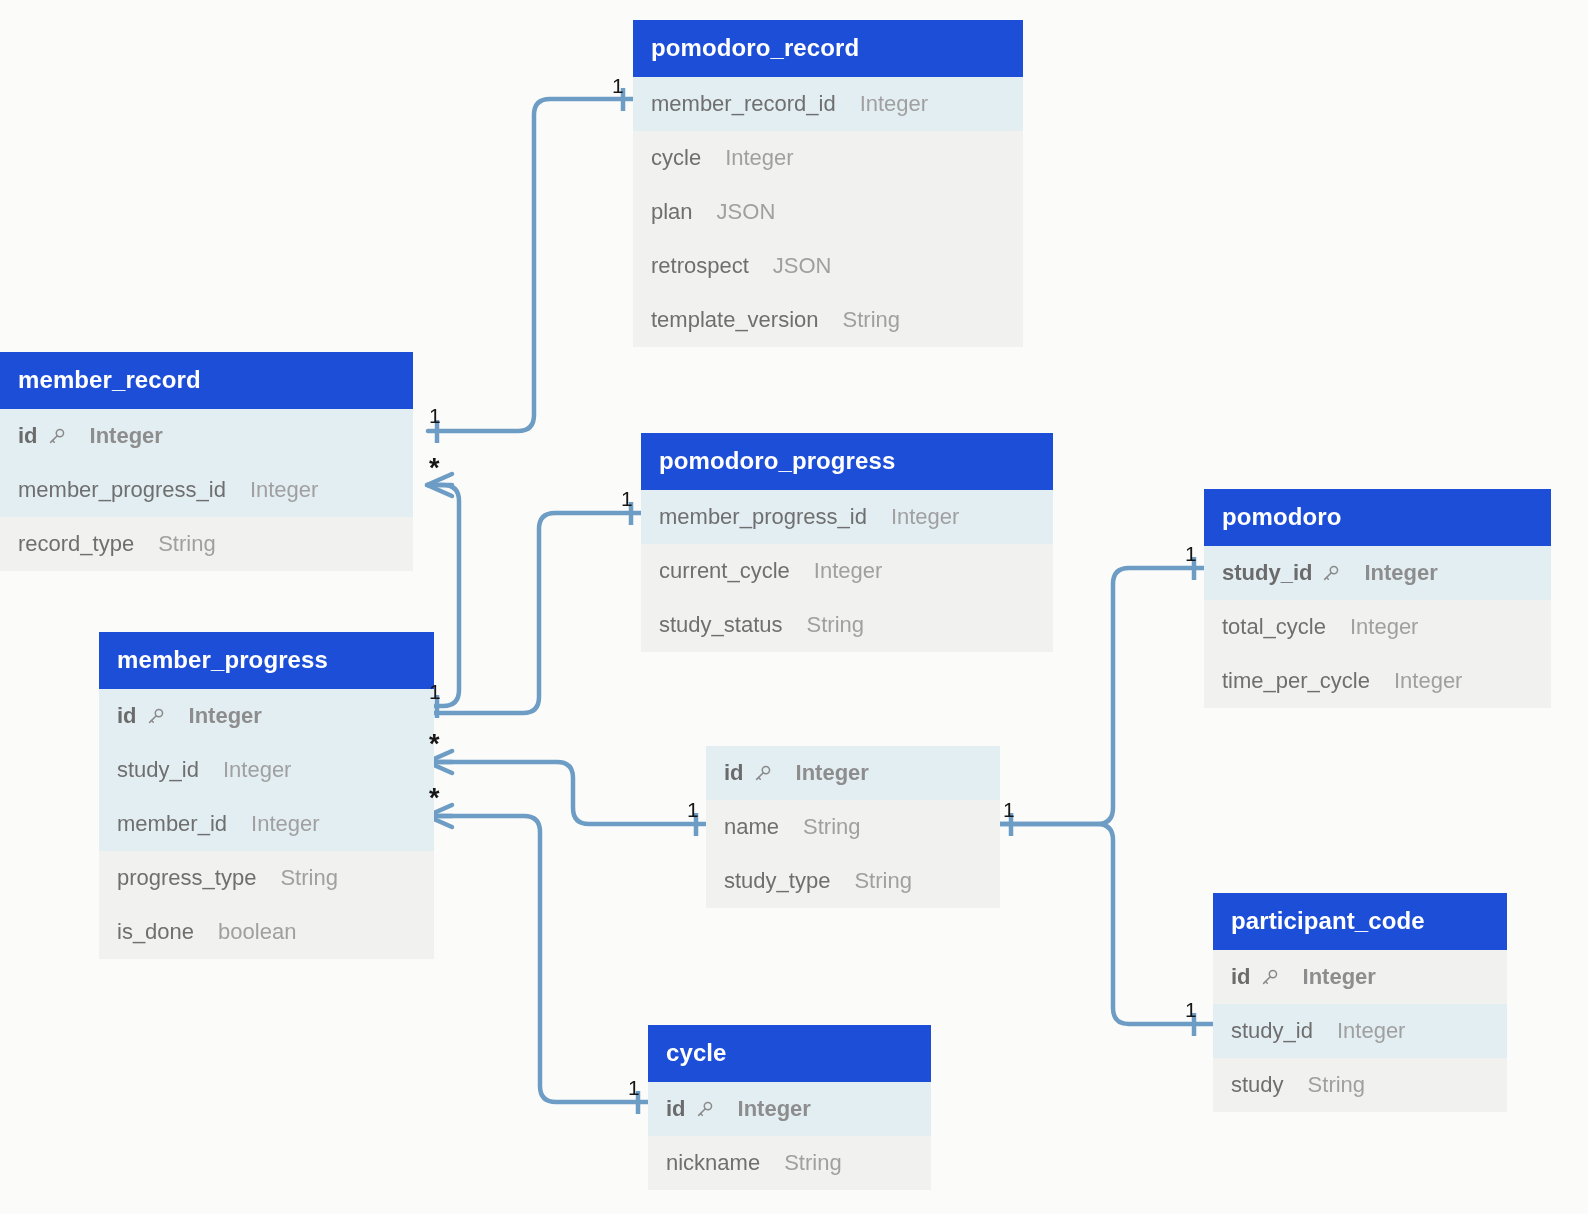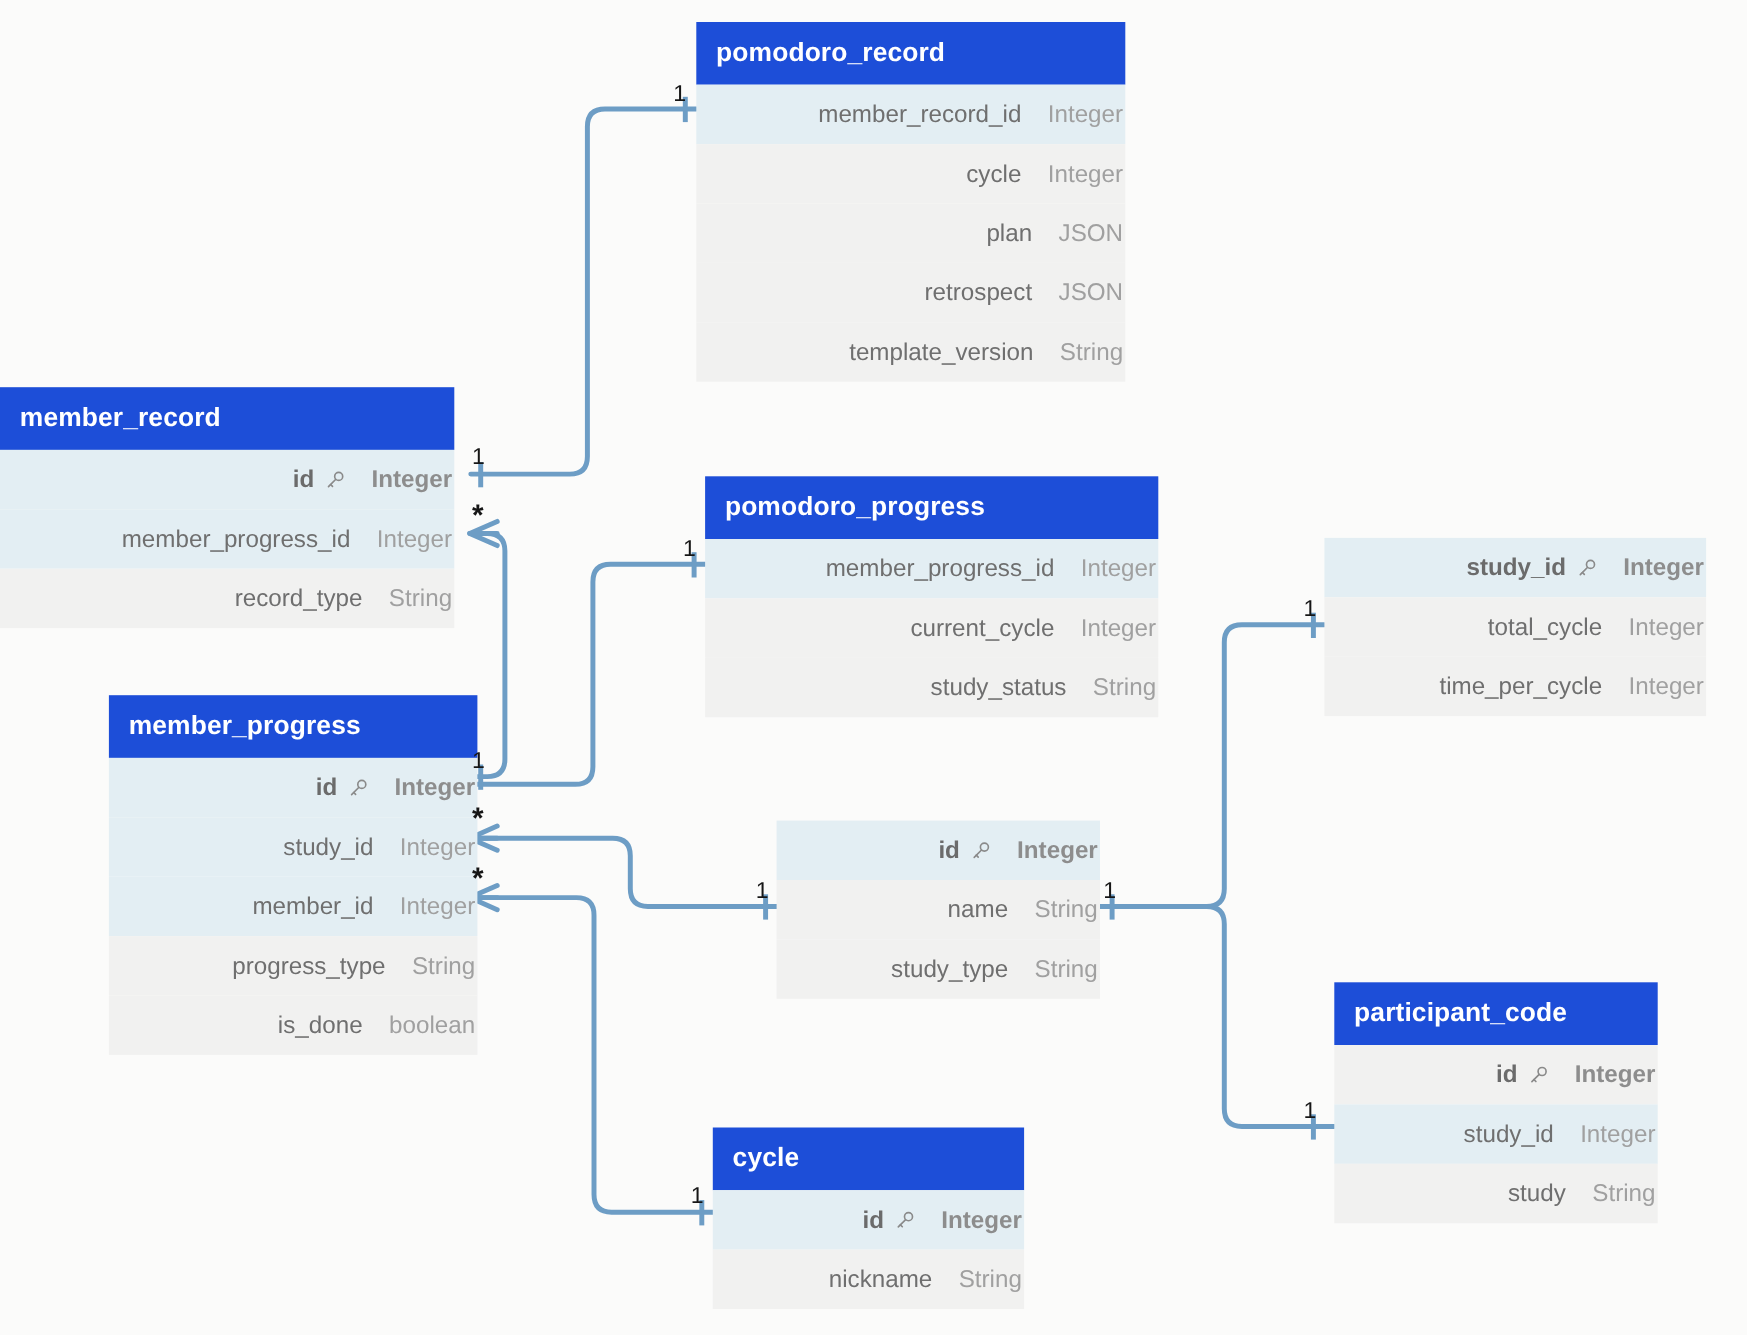--- a/index.html
+++ b/index.html
@@ -41,22 +41,22 @@
     font-weight: bold;
     font-size: 24px;
     line-height: 1;
     padding: 16px 18px 17px 18px;
     letter-spacing: 0.1px;
     white-space: nowrap;
   }
   .attr-row {
     display: flex;
     align-items: center;
-    justify-content: flex-end;
-    padding: 0 2px;
+    justify-content: flex-start;
+    padding: 0 18px;
     height: 54px;
     box-sizing: border-box;
     background: #f1f1f0;
     font-size: 22px;
     color: #7b7b7b;
     white-space: nowrap;
   }
   .attr-row.hl {
     background: #e3eef3;
   }
@@ -242,20 +242,21 @@
           <div class="attr-type">Integer</div>
         </div>
         <div class="attr-row">
           <div class="attr-name">
             <span>study_status</span>
           </div>
           <div class="attr-type">String</div>
         </div>
       </div>
       <div class="entity" style="left: 1204px; top: 489px; width: 347px;">
+        <div class="entity-header">pomodoro</div>
         <div class="attr-row hl pk">
           <div class="attr-name">
             <span>study_id</span>
             <span class="key-icon">
               <svg viewBox="0 0 24 24" width="19" height="19" fill="none" stroke="#8a8a8a" stroke-width="1.9" stroke-linecap="round" stroke-linejoin="round">
                 <circle cx="16.3" cy="7.7" r="4.6"></circle>
                 <path d="M13.0 11.0 L4.6 19.4"></path>
                 <path d="M7.0 17.0 L9.2 19.2"></path>
               </svg>
             </span>

